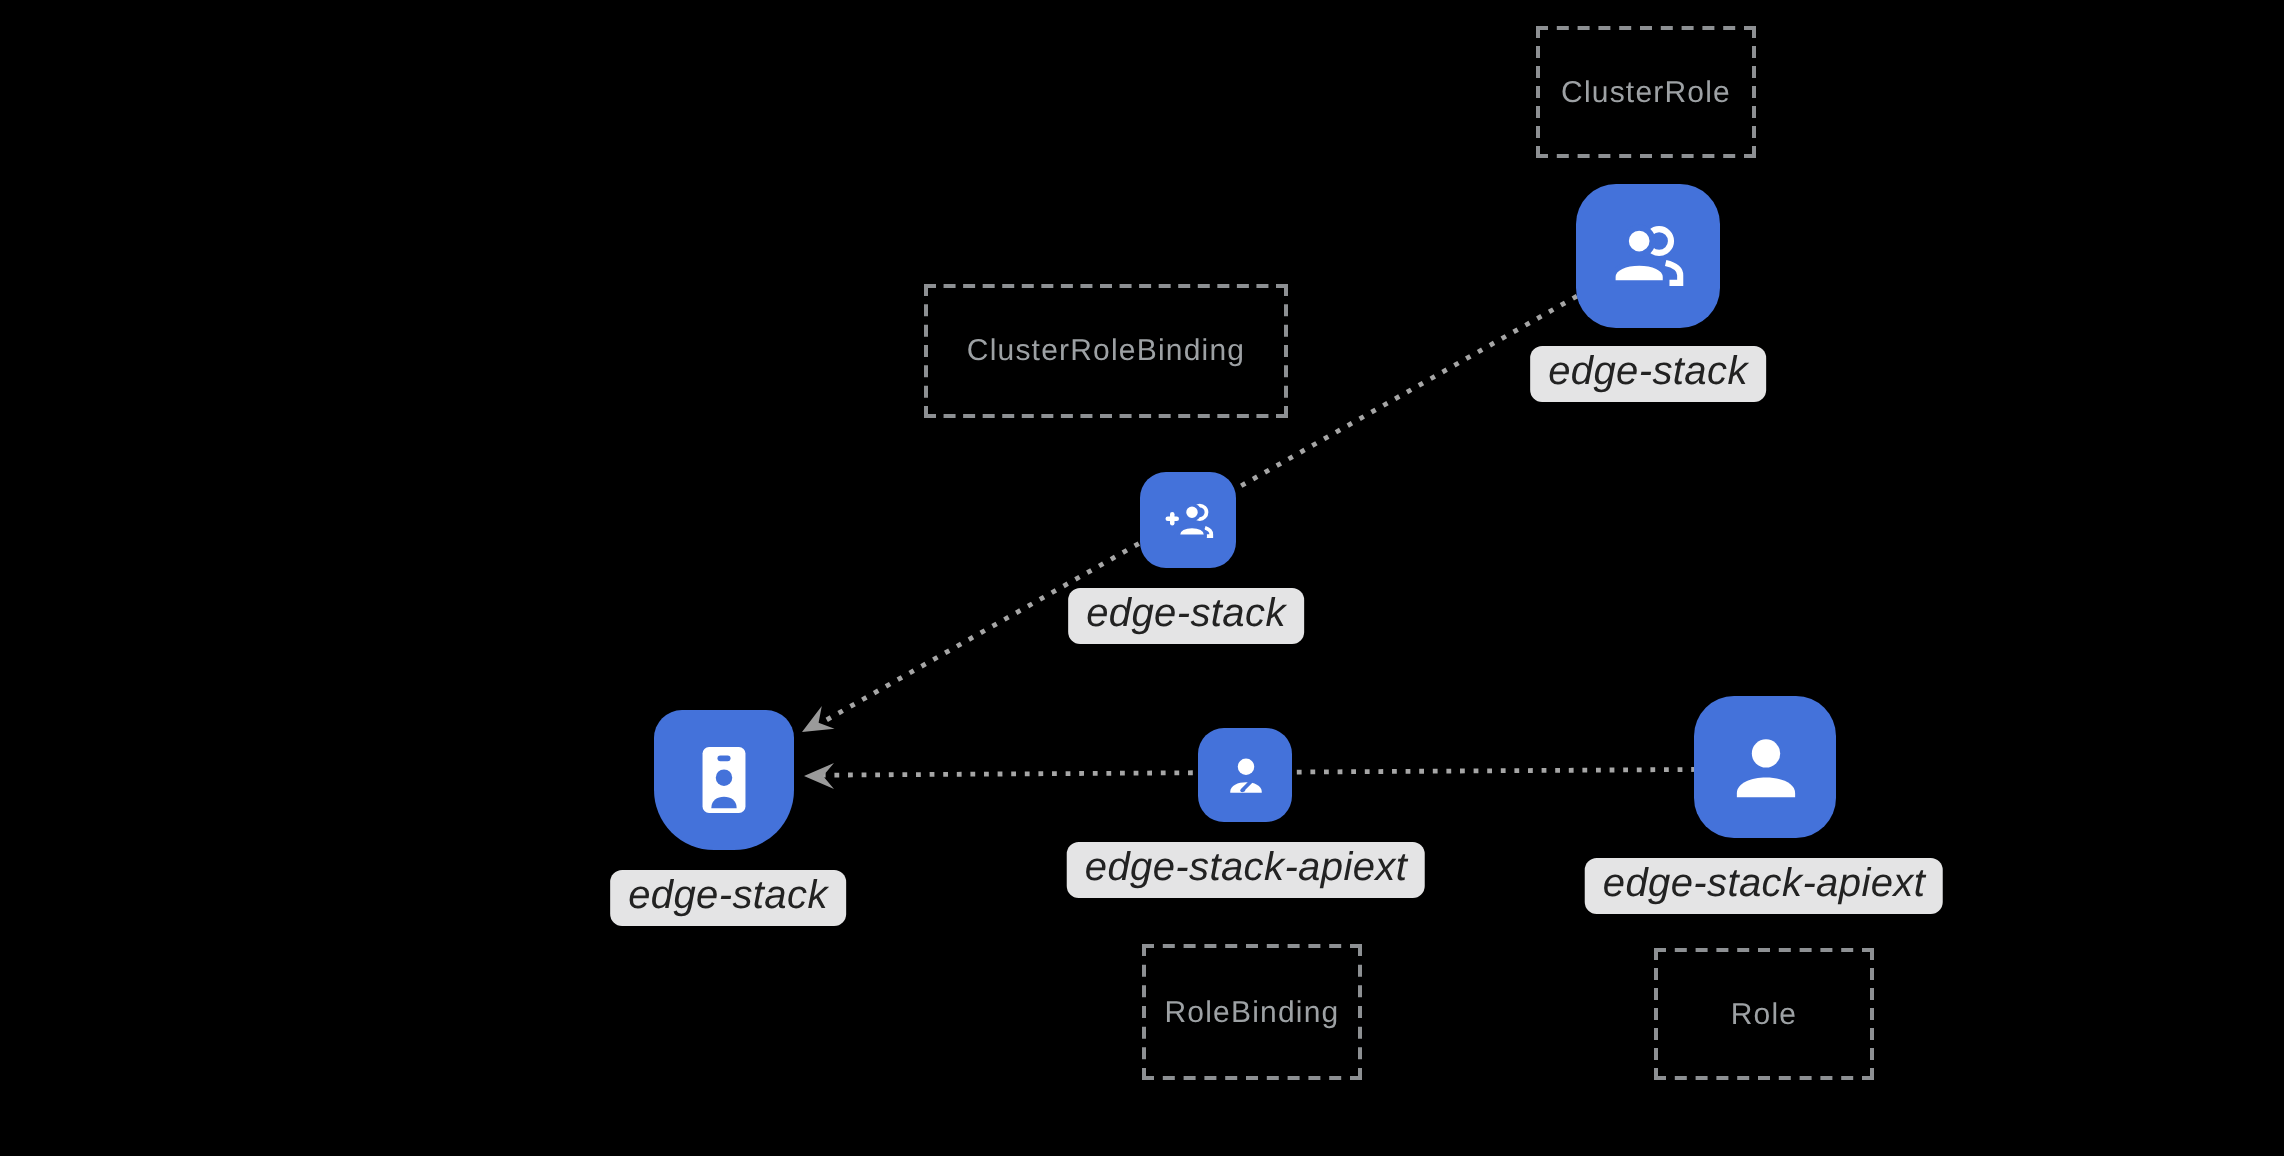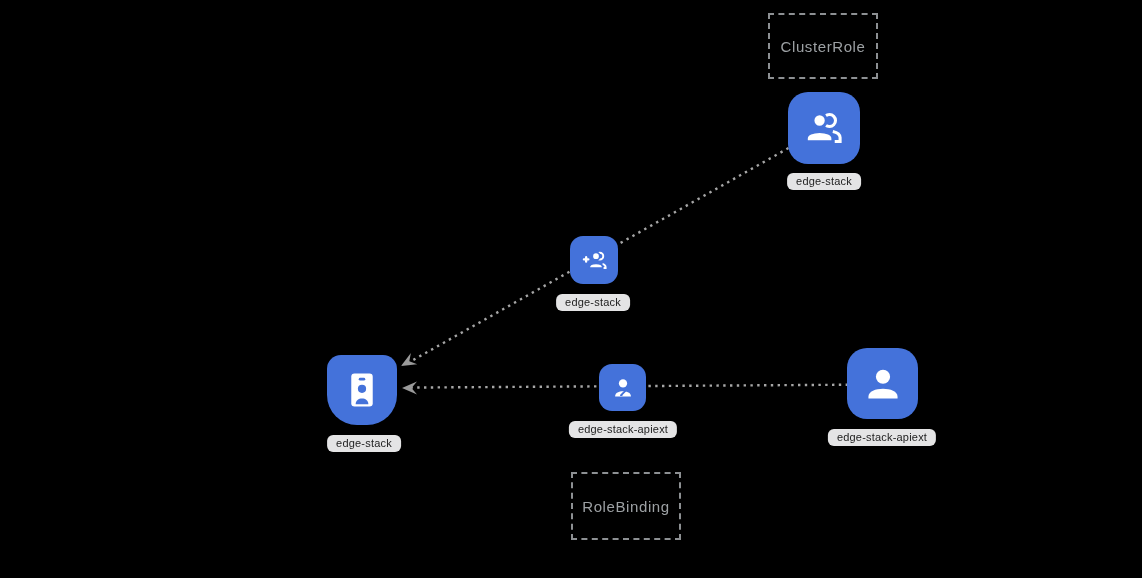--- a/index.html
+++ b/index.html
@@ -44,50 +44,57 @@
     align-items: center;
     justify-content: center;
     z-index: 3;
   }
   
   .node-label {
     position: absolute;
     transform: translateX(-50%);
     background: #e4e4e5;
     color: #222222;
-    font-size: 11px;
+    font-size: 20px;
     letter-spacing: 0.2px;
     padding: 2px 9px 3px 9px;
     border-radius: 6px;
     white-space: nowrap;
     z-index: 3;
+    font-style: italic;
   }
 </style>
 </head>
 <body>
 
 <div id="stage">
 
   <svg id="lines-layer" width="1142" height="578">
     <line x1="824" y1="128" x2="407" y2="363.5" stroke="#a6a6a6" stroke-width="2.4" stroke-dasharray="2.4 4.4"></line>
     <polygon points="401,366 416,359.5 410.5,366 416,372.5" transform="rotate(-29.3 401 366)" fill="#9a9a9a"></polygon>
     <line x1="882" y1="384.5" x2="409" y2="387.6" stroke="#a6a6a6" stroke-width="2.4" stroke-dasharray="2.4 4.4"></line>
     <polygon points="402,388 417,381.5 411.5,388 417,394.5" fill="#9a9a9a"></polygon>
   </svg>
 
   <div class="kind-box" style="left:768px; top:13px; width:110px; height:66px;">
     <span>ClusterRole</span>
   </div>
 
+  <div class="kind-box" style="left:462px; top:142px; width:182px; height:67px;">
+    <span>ClusterRoleBinding</span>
+  </div>
 
 
   <div class="kind-box" style="left:571px; top:472px; width:110px; height:68px;">
     <span>RoleBinding</span>
   </div>
 
+  <div class="kind-box" style="left:827px; top:474px; width:110px; height:66px;">
+    <span>Role</span>
+  </div>
 
   <div class="node-icon" style="left:788px; top:92px; width:72px; height:72px; border-radius:20px;">
     <svg width="46" height="46" viewBox="0 0 24 24">
       <circle cx="14.9" cy="8.1" r="3.1" fill="none" stroke="#ffffff" stroke-width="1.6"></circle>
       <path d="M16.6 13.8c2.2 0.5 3.8 1.6 3.8 3.2 V19 h-2.8" fill="none" stroke="#ffffff" stroke-width="1.6"></path>
       <circle cx="9.7" cy="8.1" r="3.5" fill="#ffffff" stroke="#4472da" stroke-width="1.6"></circle>
       <path d="M2.9 19 v-1.5 c0-2.4 3.4-3.6 6.8-3.6 s6.8 1.2 6.8 3.6 V19 z" fill="#ffffff" stroke="#4472da" stroke-width="1.3"></path>
     </svg>
   </div>
   <div class="node-label" style="left:824px; top:173px;">edge-stack</div>

